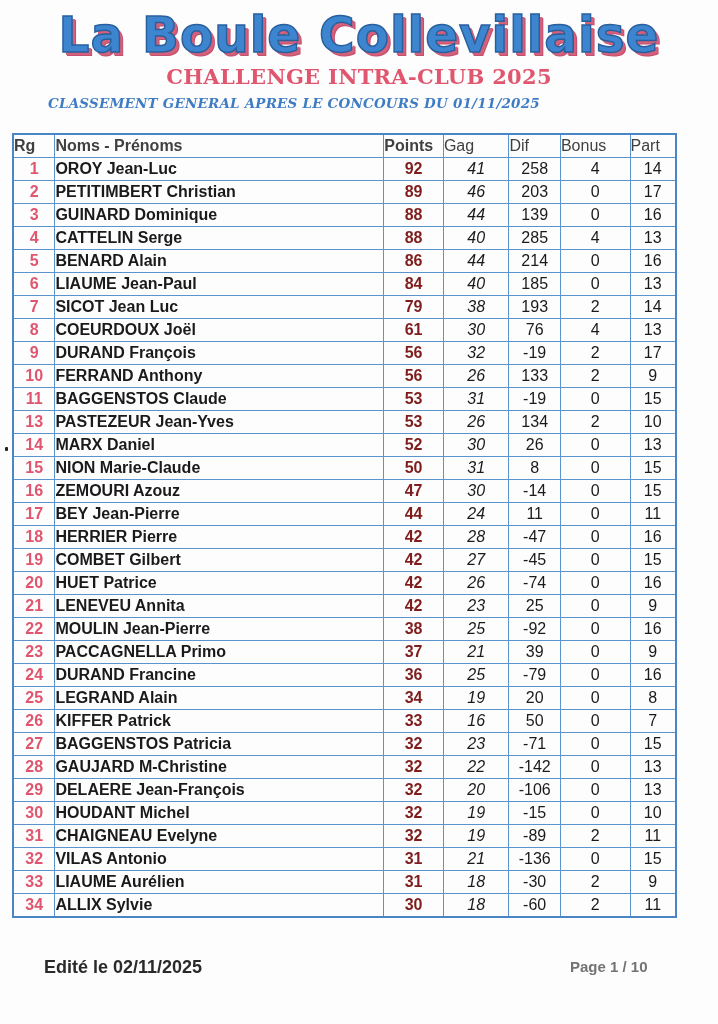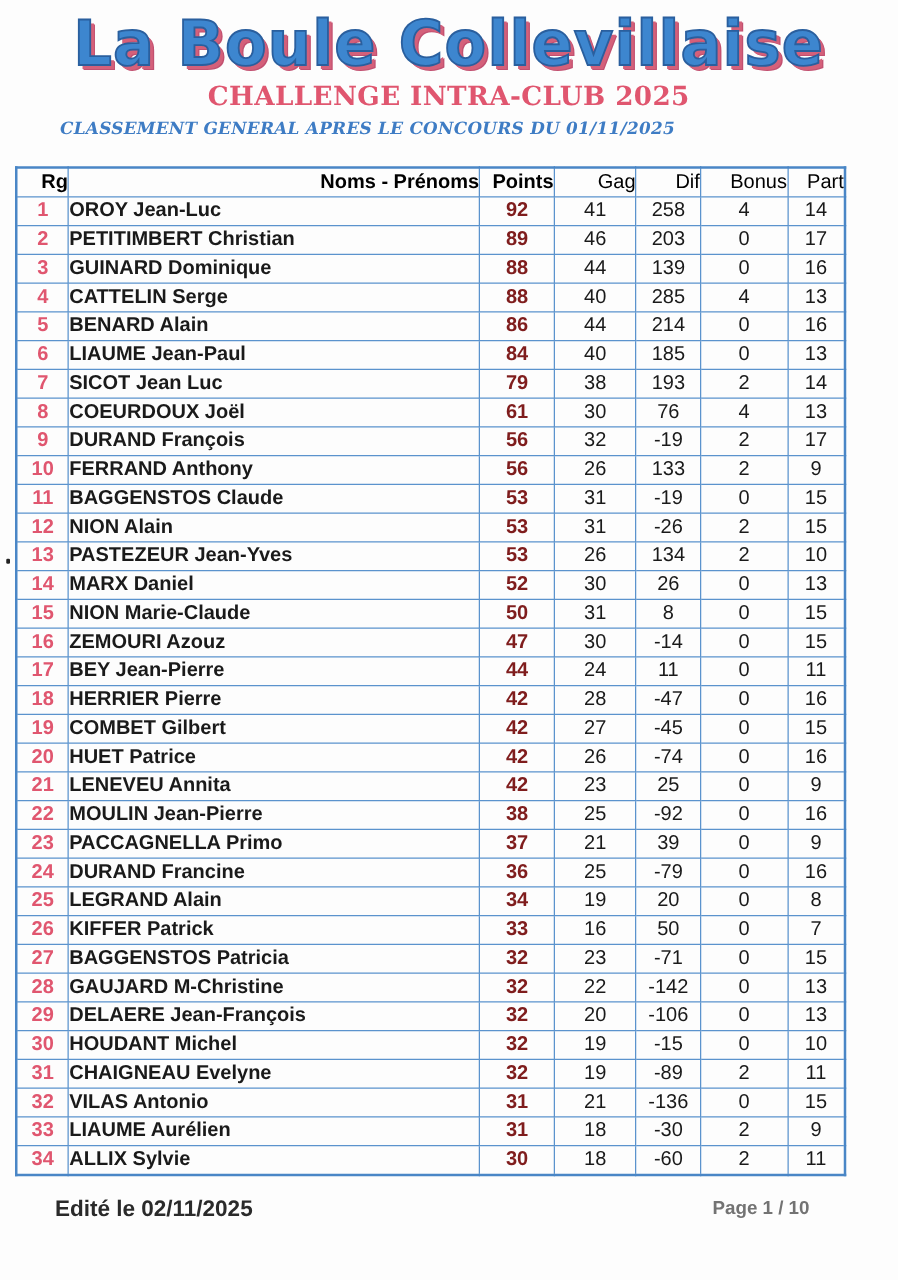--- a/index.html
+++ b/index.html
@@ -26,28 +26,28 @@
     letter-spacing: 0.2px; white-space: nowrap; font-style: italic;
   }
   table.ranking {
     position: absolute; left: 12px; top: 133px; width: 665px;
     border-collapse: collapse; border: 2px solid #4a86c6;
   }
   table.ranking th, table.ranking td {
     border: 1px solid #5b93cd; padding: 0; height: 22px; line-height: 22px; font-size: 16px;
   }
   table.ranking th {
-    color: #000000; font-weight: normal; text-align: right; height: 21px;
+    color: #404040; font-weight: normal; text-align: left; height: 21px;
   }
   table.ranking th.bold { font-weight: bold; }
   td.rg { color: #e0566f; text-align: center; width: 40px; font-weight: bold; font-size: 15px; }
   td.nom { color: #1a1a1a; font-weight: bold; padding-left: 4px; width: 325px; }
   td.pts { text-align: center; font-weight: bold; width: 58px; color: #7f1d1d; }
   td.num { text-align: center; color: #1a1a1a; }
-  td.gag { width: 64px; }
+  td.gag { width: 64px; font-style: italic; }
   td.dif { width: 50px; }
   td.bonus { width: 68px; }
   td.part { width: 44px; }
   .footer-left {
     position: absolute; left: 44px; top: 957px; font-size: 18px; font-weight: bold; color: #2a2a2a;
   }
   .footer-right {
     position: absolute; left: 570px; top: 958px; font-size: 15px; font-weight: bold; color: #737373;
   }
   .mark { position: absolute; left: 5px; top: 447px; width: 3px; height: 4px; background: #222; border-radius: 1px; }
@@ -165,29 +165,20 @@
       <tr>
         <td class="rg">11</td>
         <td class="nom">BAGGENSTOS Claude</td>
         <td class="pts">53</td>
         <td class="num gag">31</td>
         <td class="num dif">-19</td>
         <td class="num bonus">0</td>
         <td class="num part">15</td>
       </tr>
       <tr>
-        <td class="rg">12</td>
-        <td class="nom">NION Alain</td>
-        <td class="pts">53</td>
-        <td class="num gag">31</td>
-        <td class="num dif">-26</td>
-        <td class="num bonus">2</td>
-        <td class="num part">15</td>
-      </tr>
-      <tr>
         <td class="rg">13</td>
         <td class="nom">PASTEZEUR Jean-Yves</td>
         <td class="pts">53</td>
         <td class="num gag">26</td>
         <td class="num dif">134</td>
         <td class="num bonus">2</td>
         <td class="num part">10</td>
       </tr>
       <tr>
         <td class="rg">14</td>

